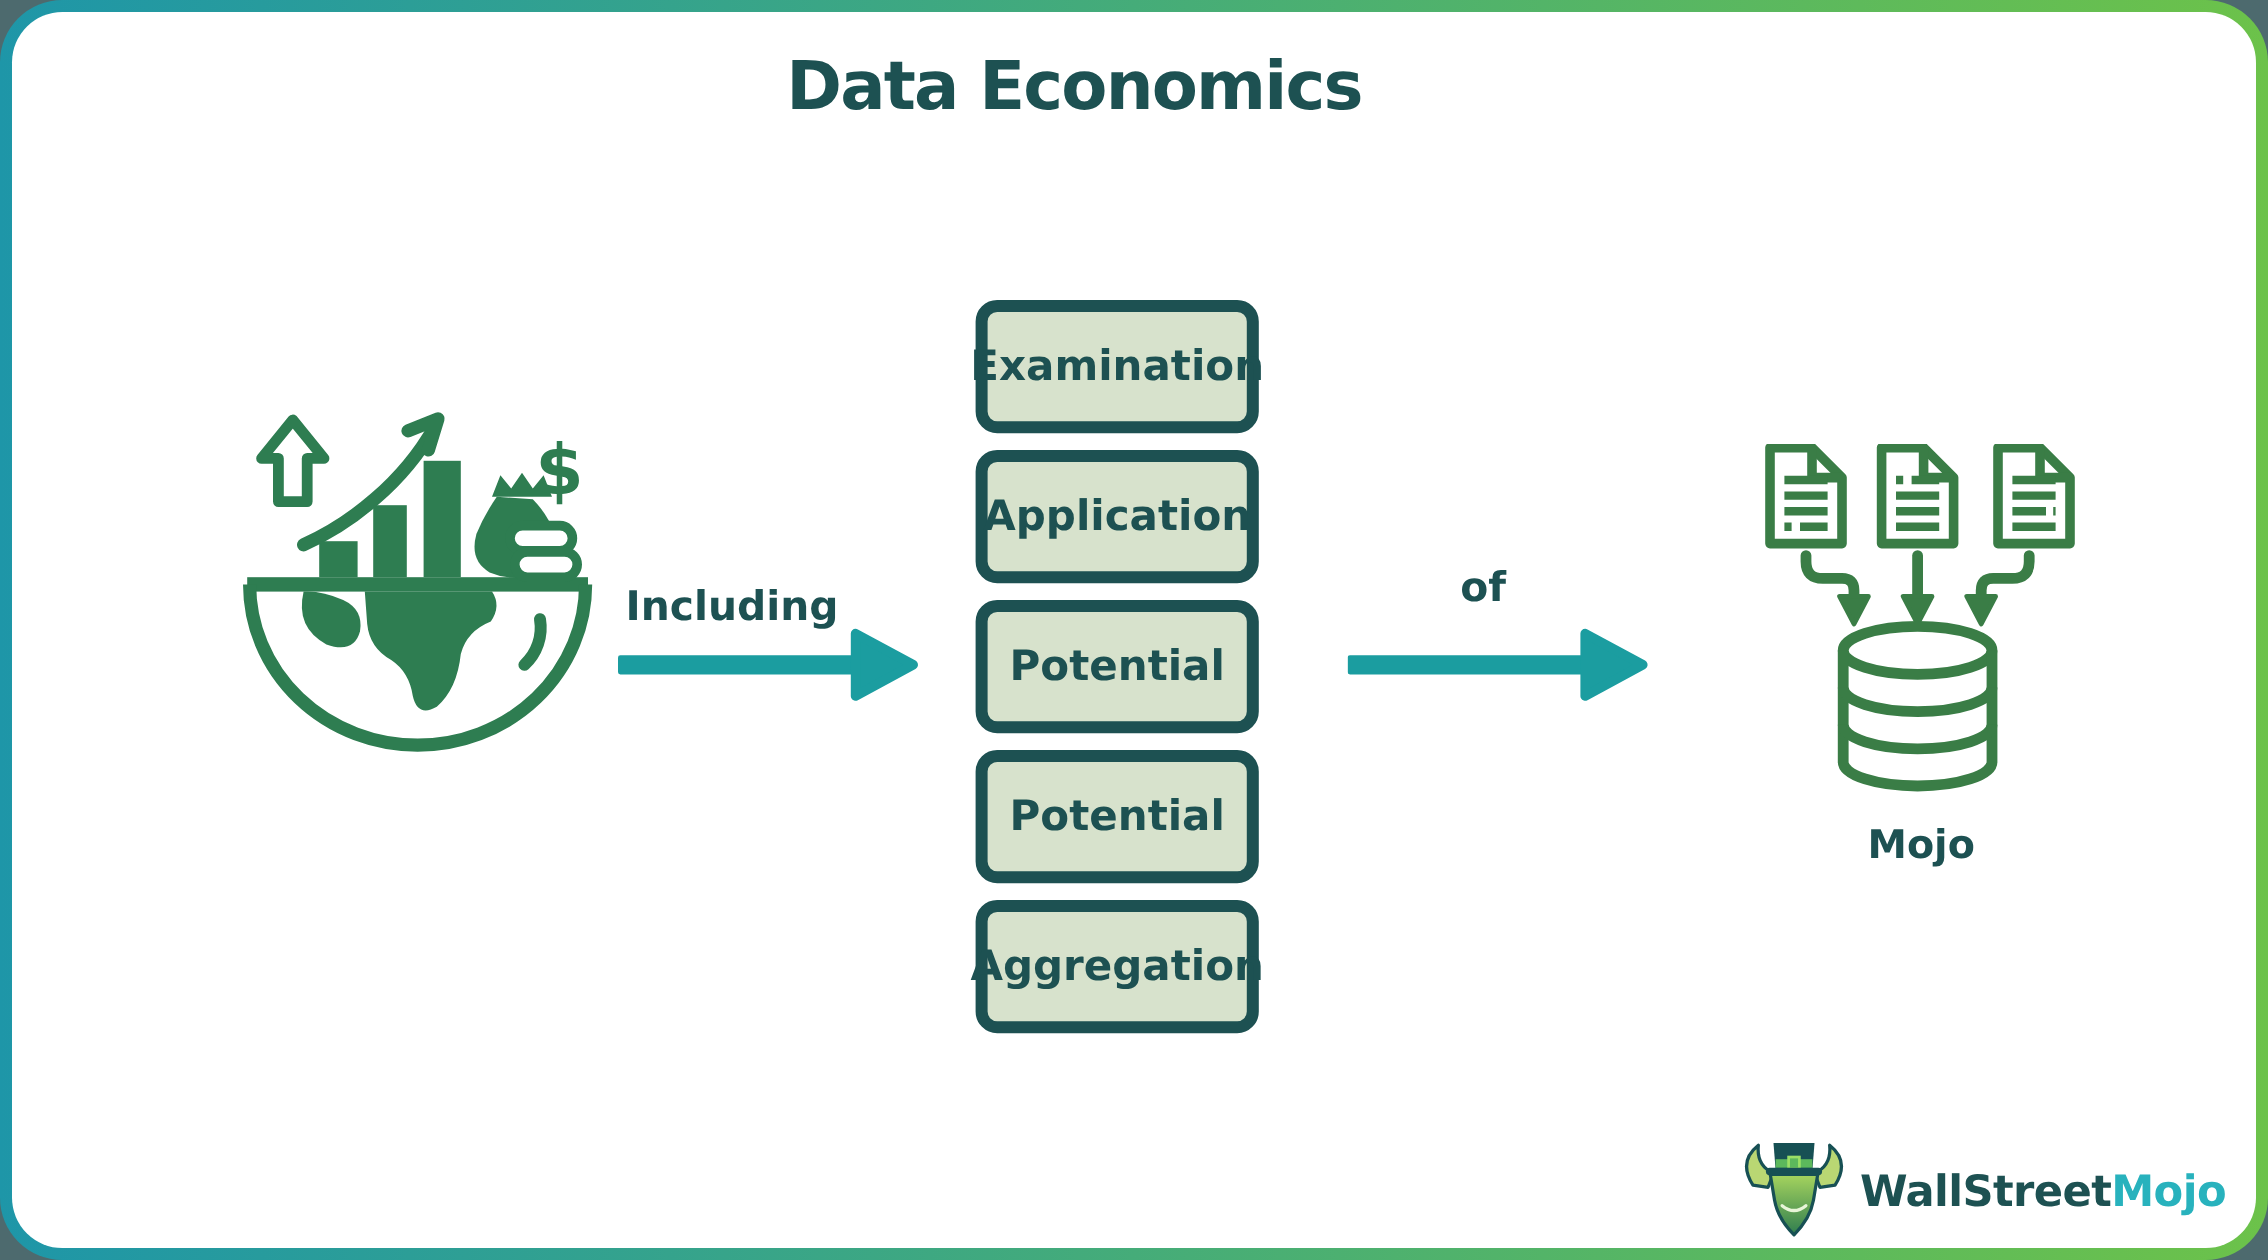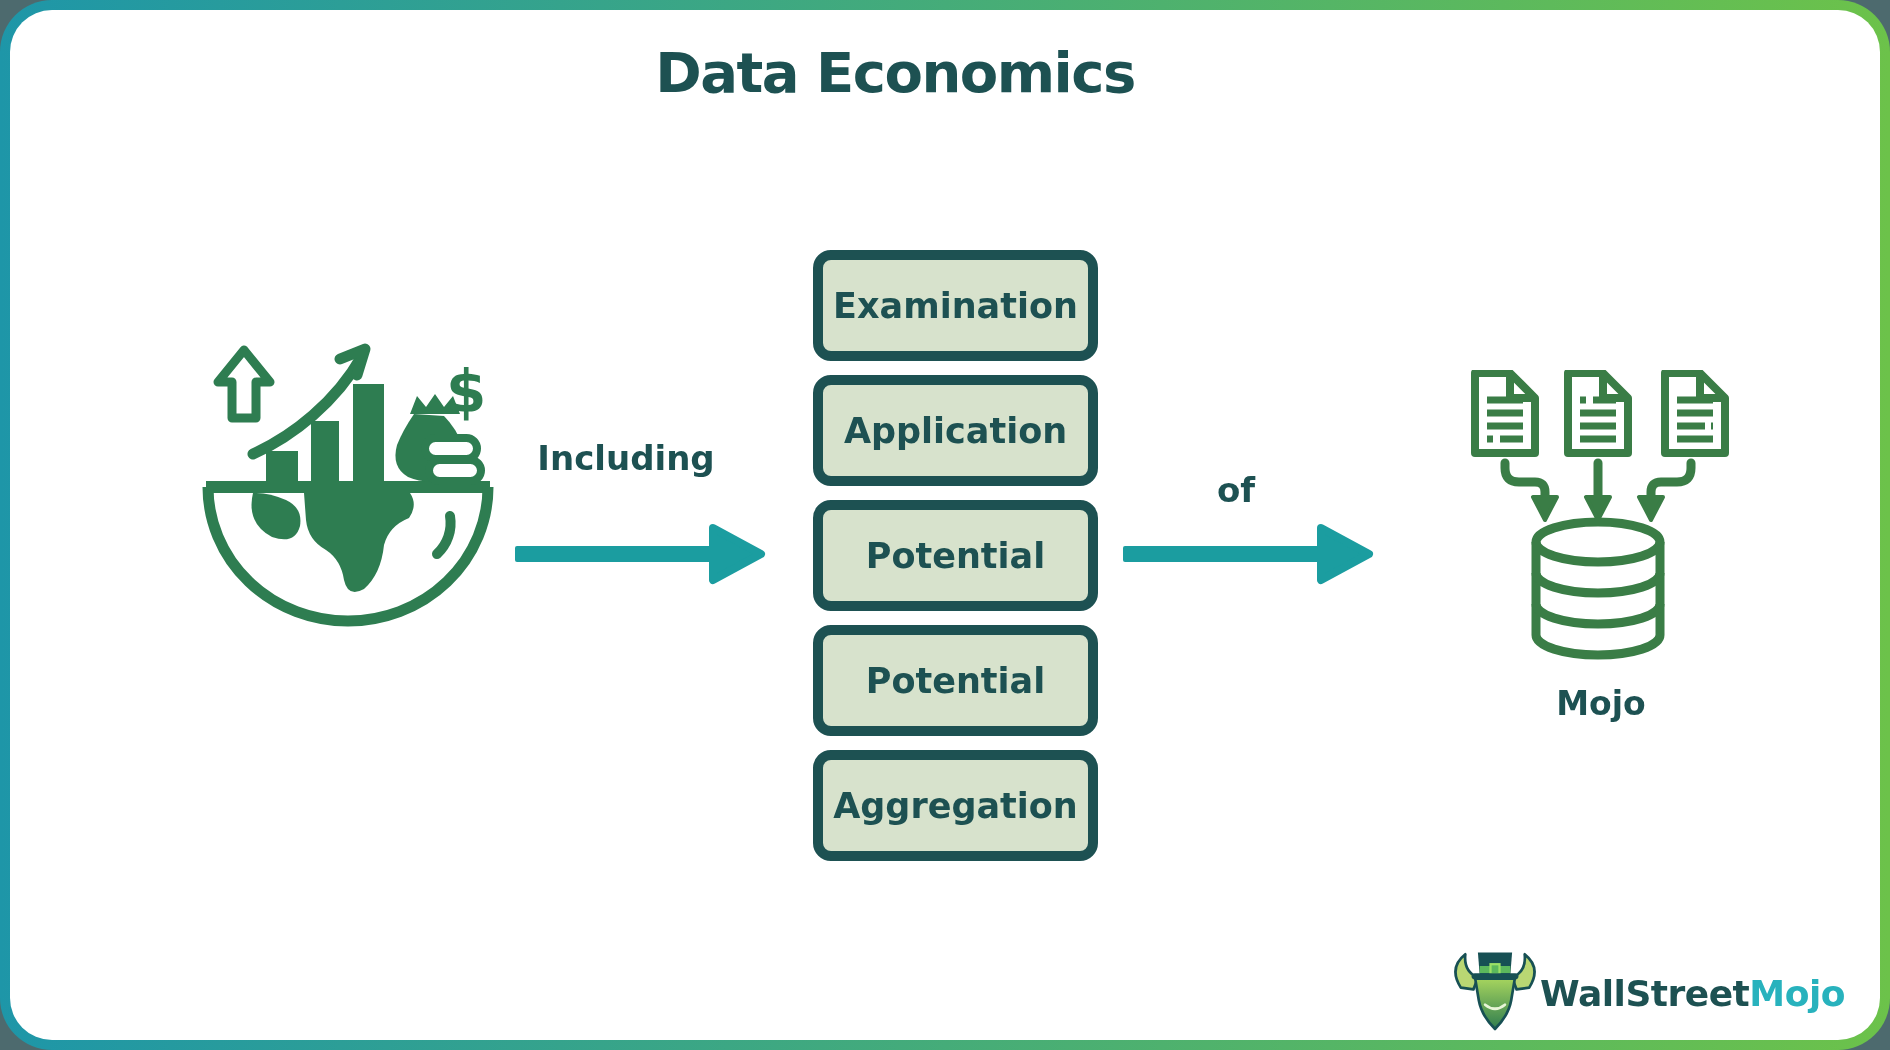--- a/index.html
+++ b/index.html
@@ -35,42 +35,42 @@
   .caption{
     position:absolute;transform:translateX(-50%);
     font-size:33px;font-weight:800;color:var(--dark-teal);white-space:nowrap;
   }
   .cap-econ{left:362px;top:658px;}
   .cap-data{left:1591px;top:674px;}
   .arrow-label{
     position:absolute;transform:translateX(-50%);
     font-size:34px;font-weight:800;color:var(--dark-teal);white-space:nowrap;
   }
-  .lbl-including{left:600px;top:428px;margin-left:16px;}
+  .lbl-including{left:600px;top:476px;}
   .lbl-of{left:1226px;top:460px;}
   .icon-econ{position:absolute;left:188px;top:330px;color:var(--icon-green);}
   .icon-data{position:absolute;left:1455px;top:360px;color:var(--outline-green);}
   .arrow{position:absolute;color:var(--accent-teal);}
   .arrow1{left:505px;top:510px;}
   .arrow2{left:1113px;top:510px;}
   .boxes{position:absolute;left:803px;top:240px;width:283px;}
   .box{
-    width:285px;height:111px;margin-bottom:14px;
+    width:236px;height:111px;margin-bottom:14px;
     background:var(--box-fill);
     border:10px solid var(--dark-teal);
     border-radius:18px;
     display:flex;align-items:center;justify-content:center;
   }
   .box:last-child{margin-bottom:0;}
   .box span{
     font-size:35px;font-weight:800;color:var(--dark-teal);white-space:nowrap;
   }
   .logo{
     position:absolute;left:1440px;top:938px;
-    display:flex;align-items:center;
+    display:flex;align-items:center;gap:10px;
   }
   .logo-text{font-size:36px;font-weight:800;letter-spacing:-0.5px;white-space:nowrap;}
   .logo-text .primary{color:var(--dark-teal);}
   .logo-text .secondary{color:var(--brand-teal);}
 </style>
 </head>
 <body>
 
 <div id="root">
   <div class="frame">

